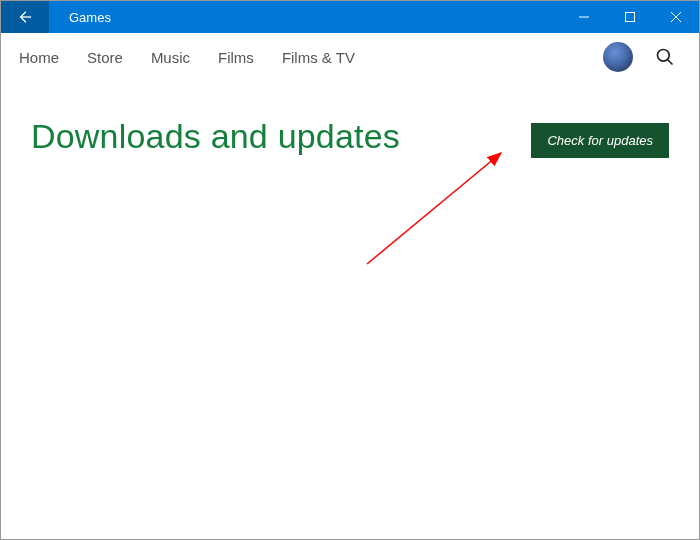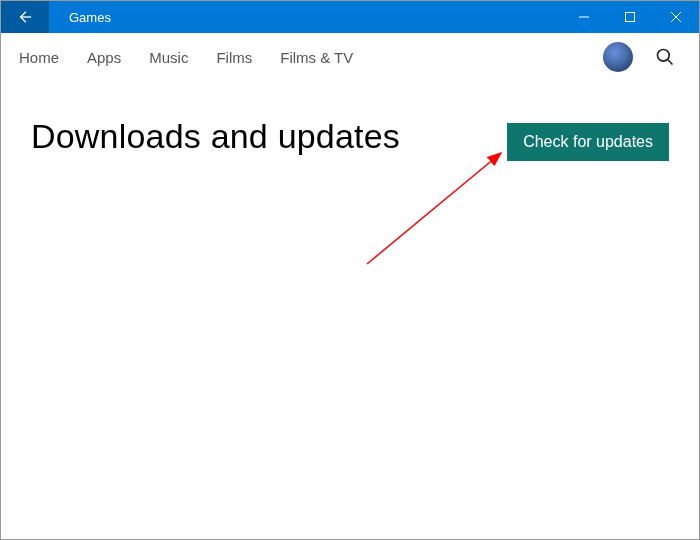--- a/index.html
+++ b/index.html
@@ -92,31 +92,32 @@
     }
     .main {
       padding: 36px 30px 0 30px;
       display: flex;
       align-items: flex-start;
       justify-content: space-between;
     }
     .page-title {
       font-size: 34px;
       font-weight: 300;
-      color: #000000;
+      color: #15803d;
       letter-spacing: 0.2px;
     }
     .check-btn {
-      background: #0f766e;
+      background: #14532d;
       color: #fff;
-      font-size: 16px;
+      font-size: 13px;
       padding: 10px 16px;
       border: none;
       cursor: pointer;
       margin-top: 6px;
+      font-style: italic;
     }
     .arrow-overlay {
       position: absolute;
       left: 0;
       top: 0;
       pointer-events: none;
     }
   </style>
 </head>
 <body>
@@ -144,21 +145,21 @@
       <svg class="win-icon" viewBox="0 0 10 10">
         <line x1="0" y1="0" x2="10" y2="10"></line>
         <line x1="10" y1="0" x2="0" y2="10"></line>
       </svg>
     </div>
   </div>
 </div>
 
 <div class="navbar">
   <span class="nav-item">Home</span>
-  <span class="nav-item">Apps</span>
+  <span class="nav-item">Store</span>
   <span class="nav-item">Music</span>
   <span class="nav-item">Films</span>
   <span class="nav-item">Films &amp; TV</span>
   <div class="nav-spacer"></div>
   <div class="avatar"></div>
   <svg class="search-icon" viewBox="0 0 24 24">
     <circle cx="10" cy="10" r="7"></circle>
     <line x1="21" y1="21" x2="15" y2="15"></line>
   </svg>
 </div>

